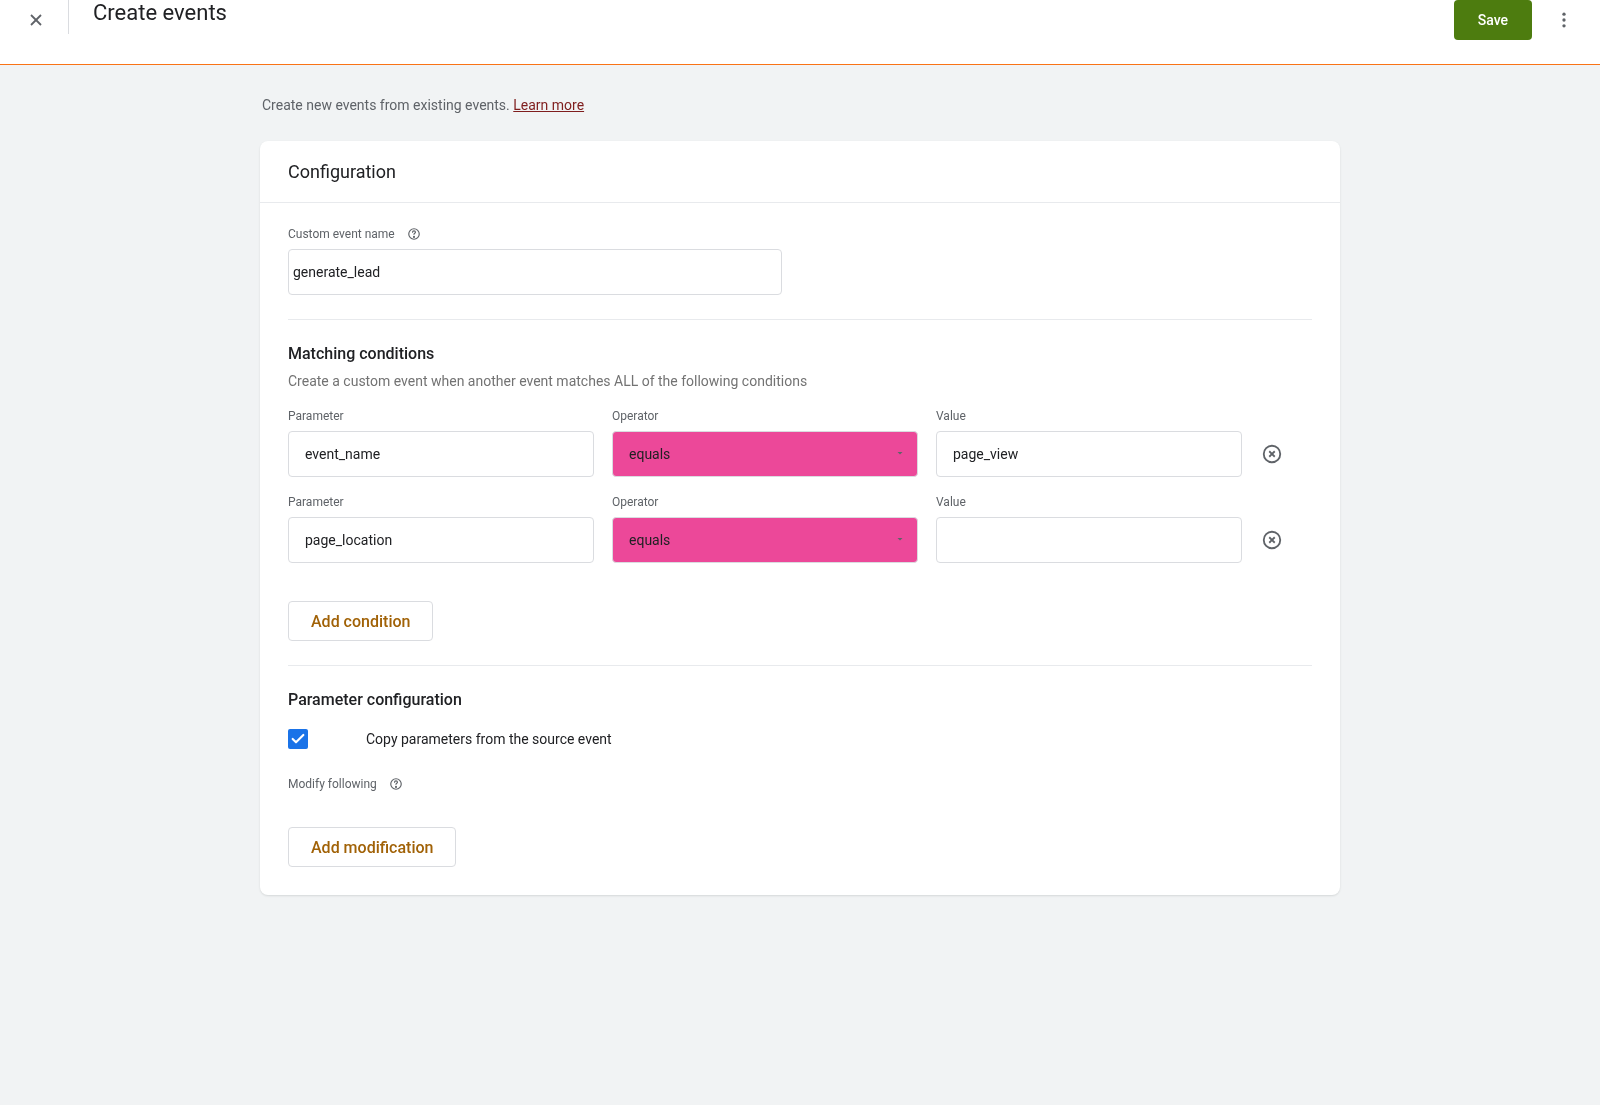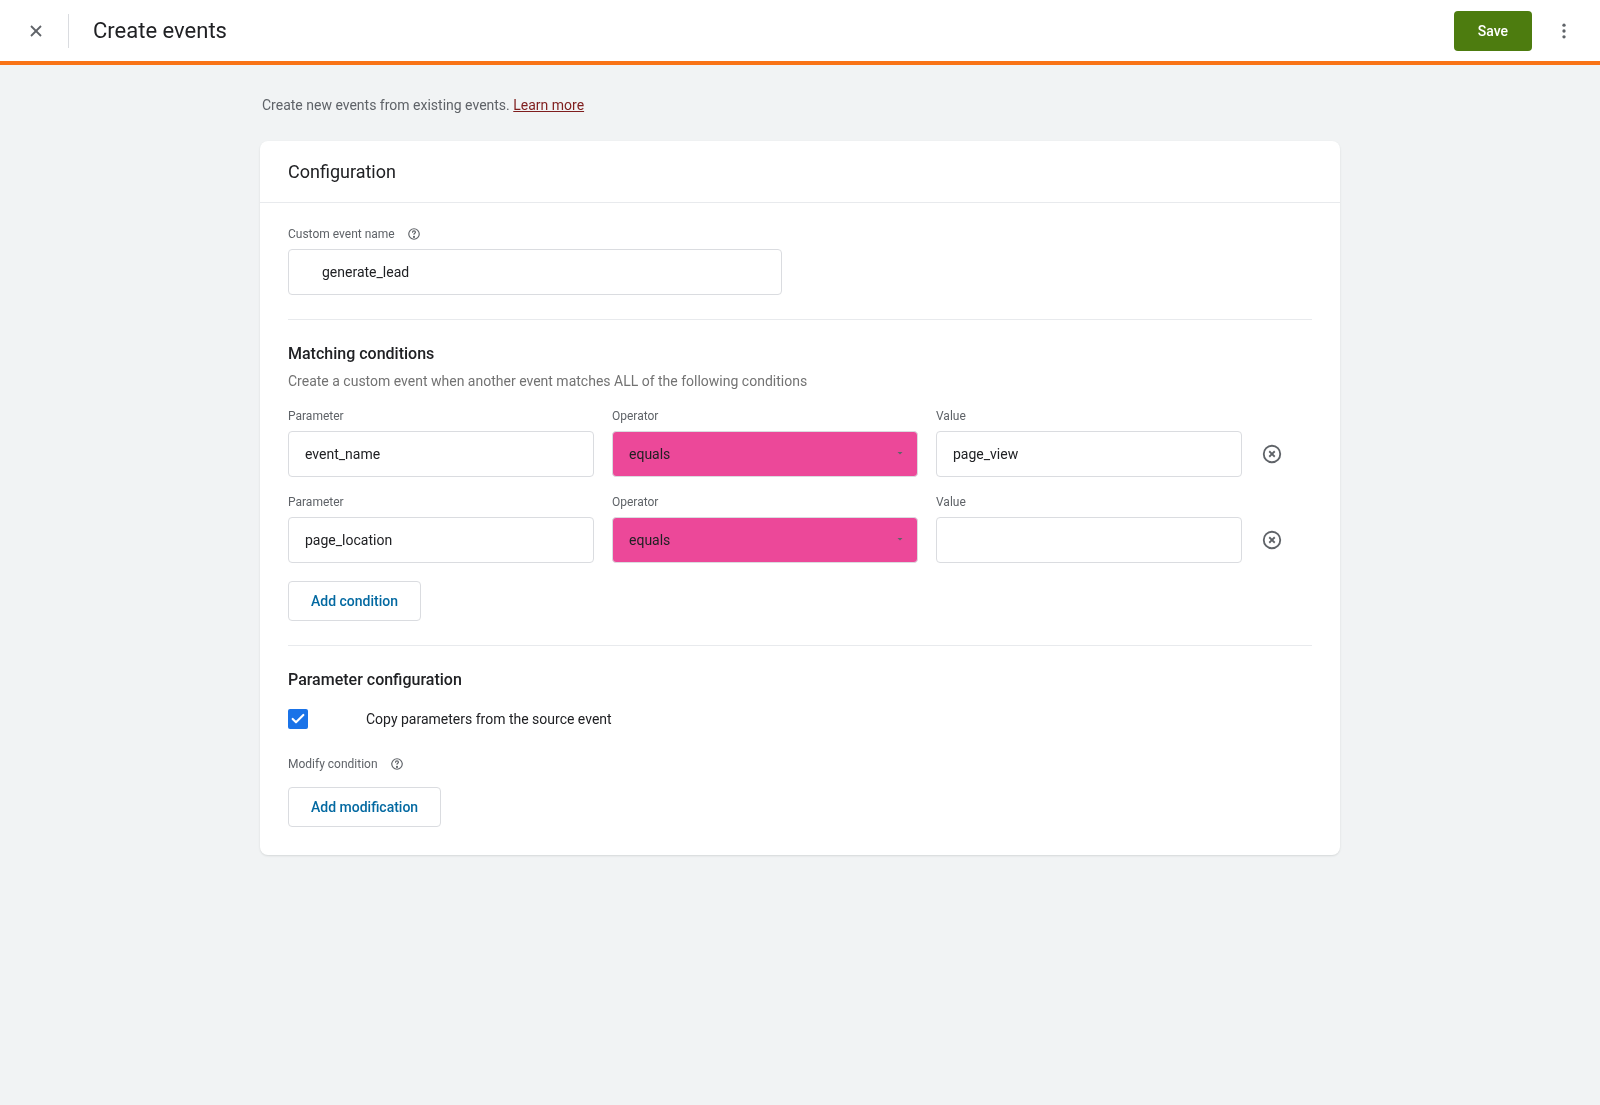--- a/index.html
+++ b/index.html
@@ -6,23 +6,23 @@
   body {
     font-family: 'Google Sans', Roboto, Arial, sans-serif;
     background: #f1f3f4;
     color: #202124;
     font-size: 14px;
   }
   .header {
     background: #fff;
     height: 65px;
     display: flex;
-    align-items: center;
+    align-items: flex-start;
     padding: 0 16px;
-    border-bottom: 4px solid #f97316;
+    border-bottom: 1px solid #f97316;
   }
   .close-btn {
     width: 40px;
     height: 40px;
     display: flex;
     align-items: center;
     justify-content: center;
     cursor: pointer;
     color: #5f6368;
     border-radius: 50%;
@@ -107,21 +107,21 @@
     height: 14px;
     display: inline-flex;
     align-items: center;
     justify-content: center;
   }
   .text-input {
     width: 494px;
     height: 46px;
     border: 1px solid #dadce0;
     border-radius: 4px;
-    padding: 0 33px;
+    padding: 0 4px;
     font-size: 14px;
     font-family: inherit;
     color: #202124;
     outline: none;
   }
   .section-divider {
     height: 1px;
     background: #e8eaed;
     margin: 24px 0;
   }
@@ -181,28 +181,29 @@
     height: 46px;
     display: flex;
     align-items: center;
     justify-content: center;
     cursor: pointer;
     color: #5f6368;
   }
   .outline-btn {
     background: #fff;
     border: 1px solid #dadce0;
-    color: #0369a1;
+    color: #a16207;
     border-radius: 4px;
     padding: 0 22px;
     height: 40px;
-    font-size: 14px;
+    font-size: 16px;
     font-weight: 500;
     cursor: pointer;
     font-family: inherit;
+    margin-top: 20px;
   }
   .checkbox-row {
     display: flex;
     align-items: center;
     gap: 18px;
     margin: 20px 0 28px 0;
   }
   .checkbox {
     width: 20px;
     height: 20px;
@@ -339,21 +340,21 @@
       <div class="checkbox-row">
         <div class="checkbox">
           <svg width="16" height="16" viewBox="0 0 24 24" fill="none" stroke="currentColor" stroke-width="3.2" stroke-linecap="round" stroke-linejoin="round">
               <polyline points="20 6 9 17 4 12"></polyline>
             </svg>
         </div>
         <span class="checkbox-label">Copy parameters from the source event</span>
       </div>
 
       <div class="field-label" style="margin-bottom:16px;">
-        <span>Modify condition</span>
+        <span>Modify following</span>
         <span class="help-icon">
           <svg width="14" height="14" viewBox="0 0 24 24" fill="none" stroke="currentColor" stroke-width="2">
               <circle cx="12" cy="12" r="9"></circle>
               <path d="M9.5 9a2.5 2.5 0 015 0c0 1.5-2.5 2-2.5 3.5" stroke-linecap="round"></path>
               <circle cx="12" cy="17" r="0.8" fill="currentColor"></circle>
             </svg>
         </span>
       </div>
 
       <button class="outline-btn">Add modification</button>

